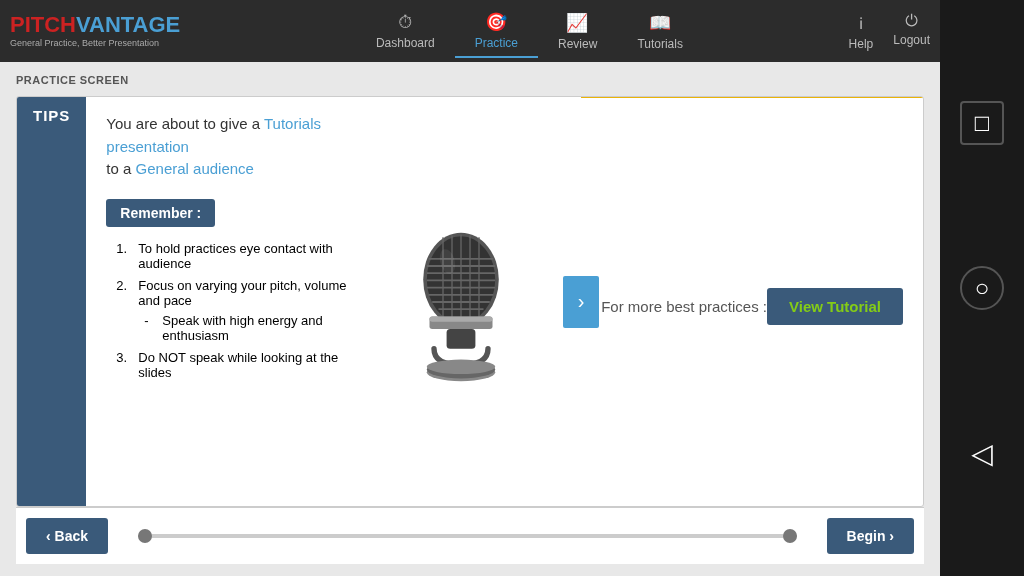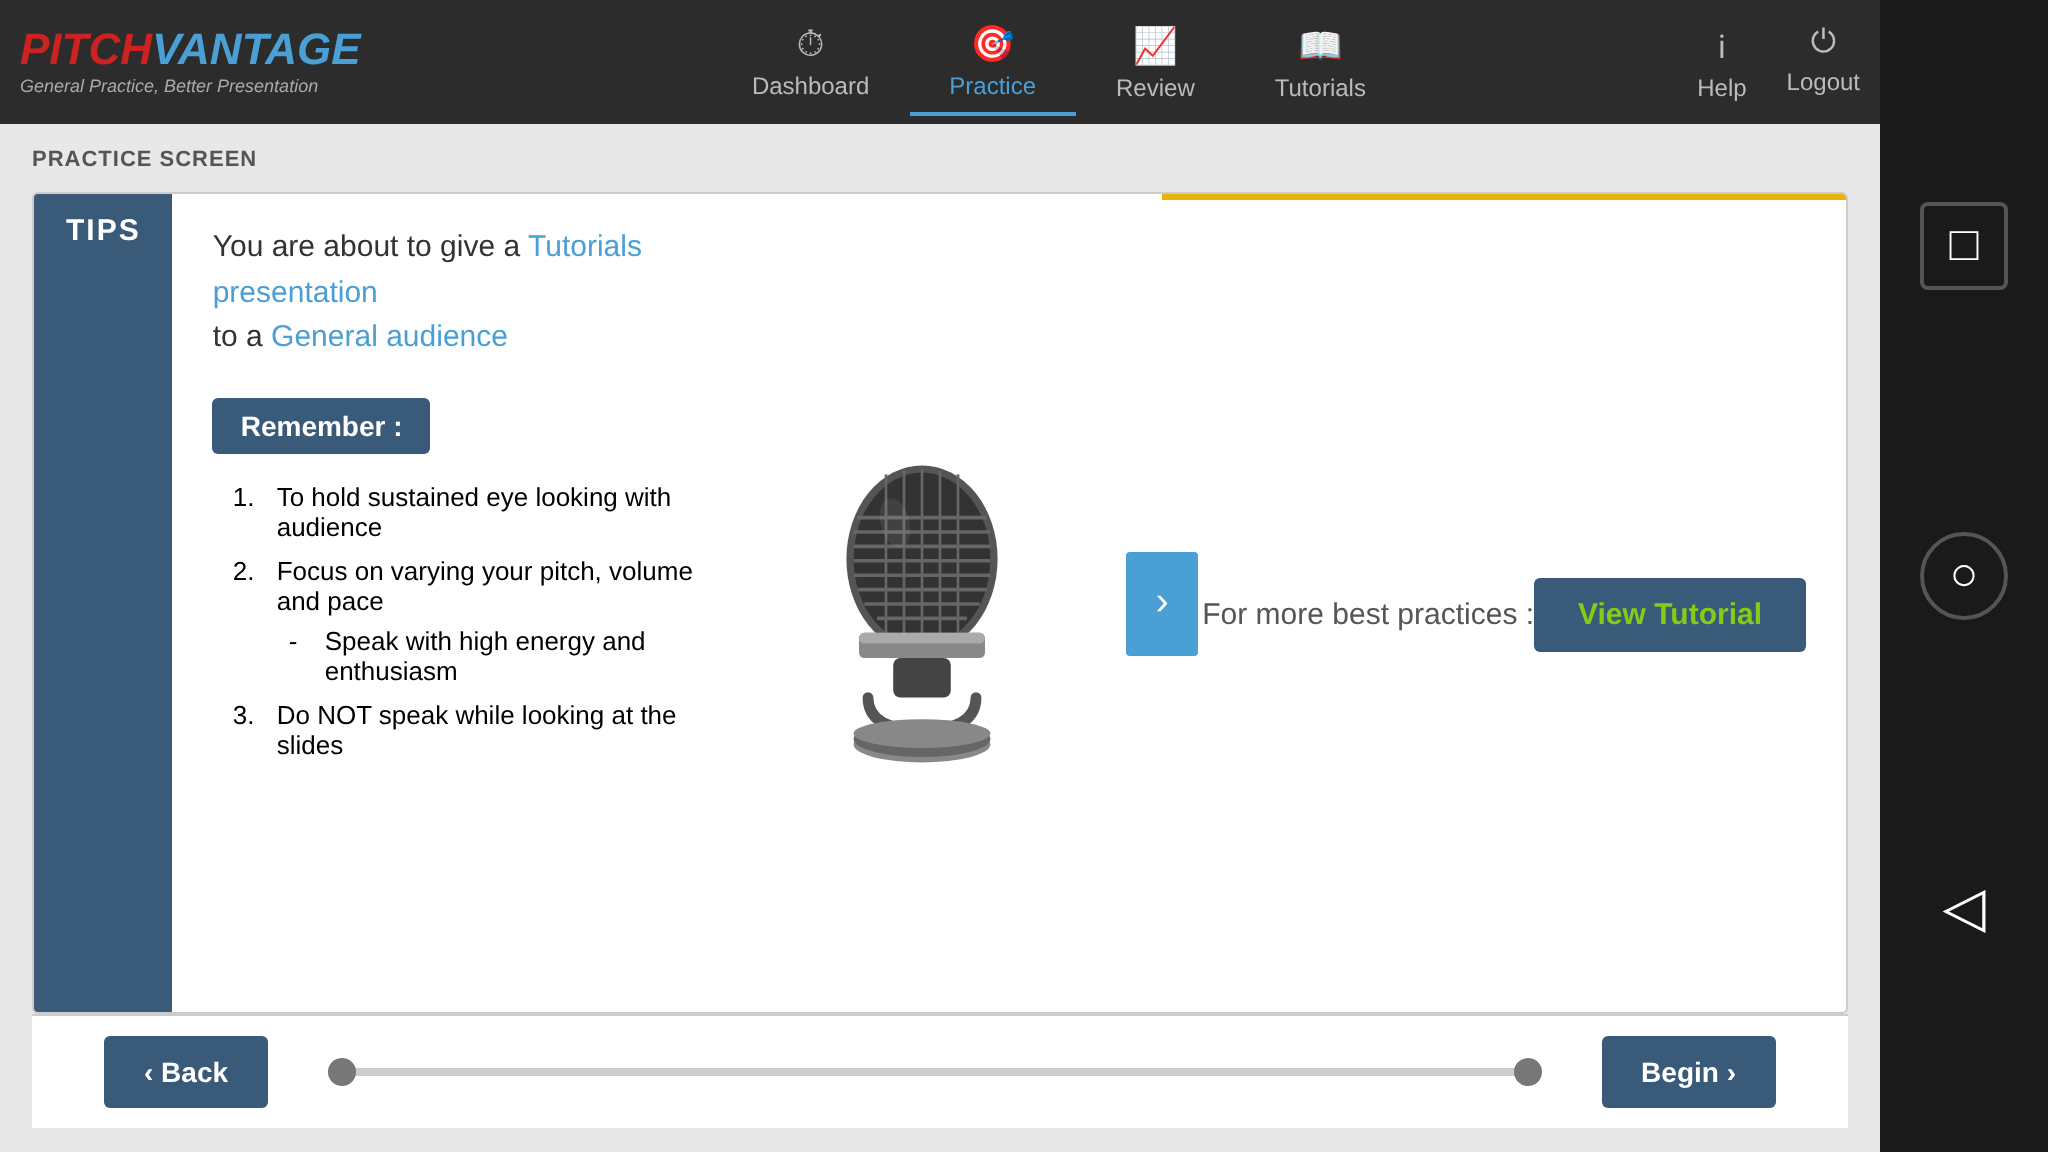--- a/index.html
+++ b/index.html
@@ -41,21 +41,20 @@
       align-items: center;
       padding: 0 10px;
       position: relative;
     }
 
     .logo-area {
       display: flex;
       flex-direction: column;
       align-items: flex-start;
       margin-right: 30px;
-      font-style: italic;
     }
 
     .logo-text {
       font-size: 22px;
       font-weight: bold;
       line-height: 1;
     }
 
     .logo-pitch {
       color: #cc2222;
@@ -209,21 +208,21 @@
     .mic-container {
       width: 160px;
       height: 180px;
     }
 
     
     .card-footer {
       padding: 23px 20px 14px;
       display: flex;
       align-items: center;
-      border-top: 3px solid #eab308;
+      border-top: 1px solid #eab308;
       justify-content: space-between;
     }
 
     .footer-text {
       font-size: 15px;
       color: #555;
     }
 
     .btn-tutorial {
       background: #3a5a7a;
@@ -233,21 +232,21 @@
       font-size: 15px;
       font-weight: bold;
       border-radius: 3px;
       cursor: pointer;
     }
 
     
     .bottom-bar {
       background: white;
       border-top: 1px solid #ccc;
-      padding: 10px 36px;
+      padding: 10px 10px;
       display: flex;
       align-items: center;
       justify-content: space-between;
     }
 
     .btn-back {
       background: #3a5a7a;
       color: white;
       border: none;
       padding: 10px 20px;
@@ -411,21 +410,21 @@
             <span>to a</span>
             <span class="intro-link">General audience</span>
           </div>
 
           <div class="remember-badge">Remember :</div>
 
           <div class="tips-list-container">
             <div class="tips-list">
               <div style="display:flex; margin-bottom:7px;">
                 <span class="num" style="min-width:22px; font-size:13px;">1.</span>
-                <span style="font-size:13px;">To hold sustained eye looking with audience</span>
+                <span style="font-size:13px;">To hold practices eye contact with audience</span>
               </div>
               <div style="display:flex; margin-bottom:5px;">
                 <span class="num" style="min-width:22px; font-size:13px;">2.</span>
                 <span style="font-size:13px;">Focus on varying your pitch, volume and pace</span>
               </div>
               <div style="display:flex; margin-bottom:7px; padding-left:28px;">
                 <span style="min-width:18px; font-size:13px;">-</span>
                 <span style="font-size:13px;">Speak with high energy and enthusiasm</span>
               </div>
               <div style="display:flex; margin-bottom:7px;">

